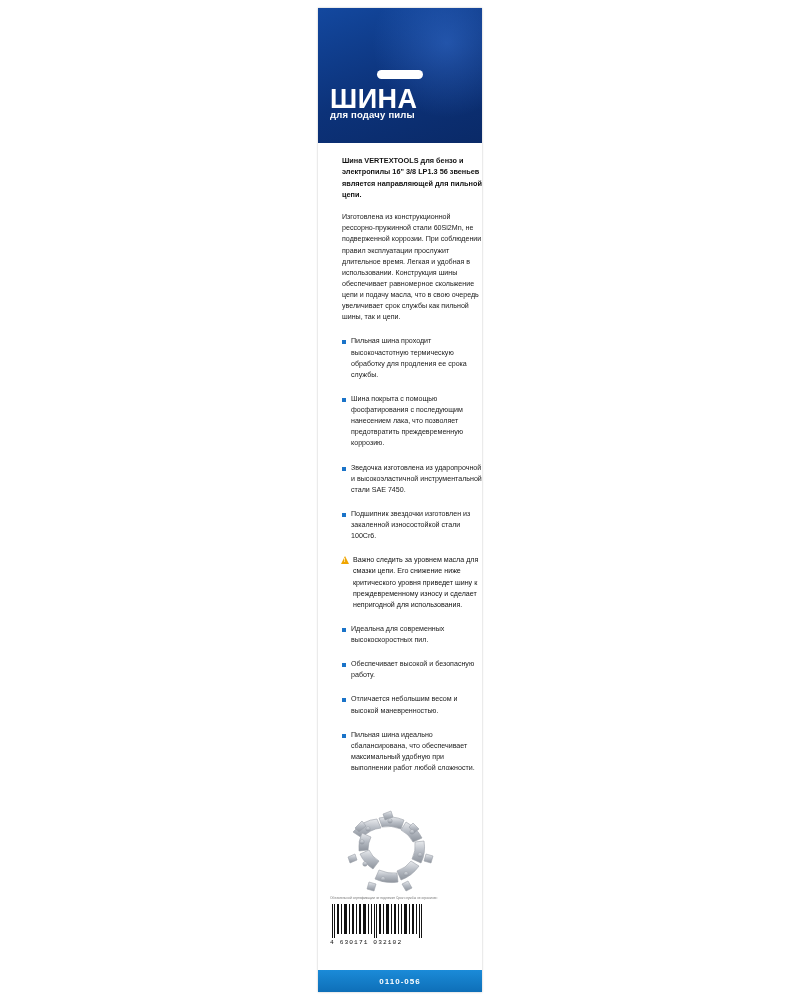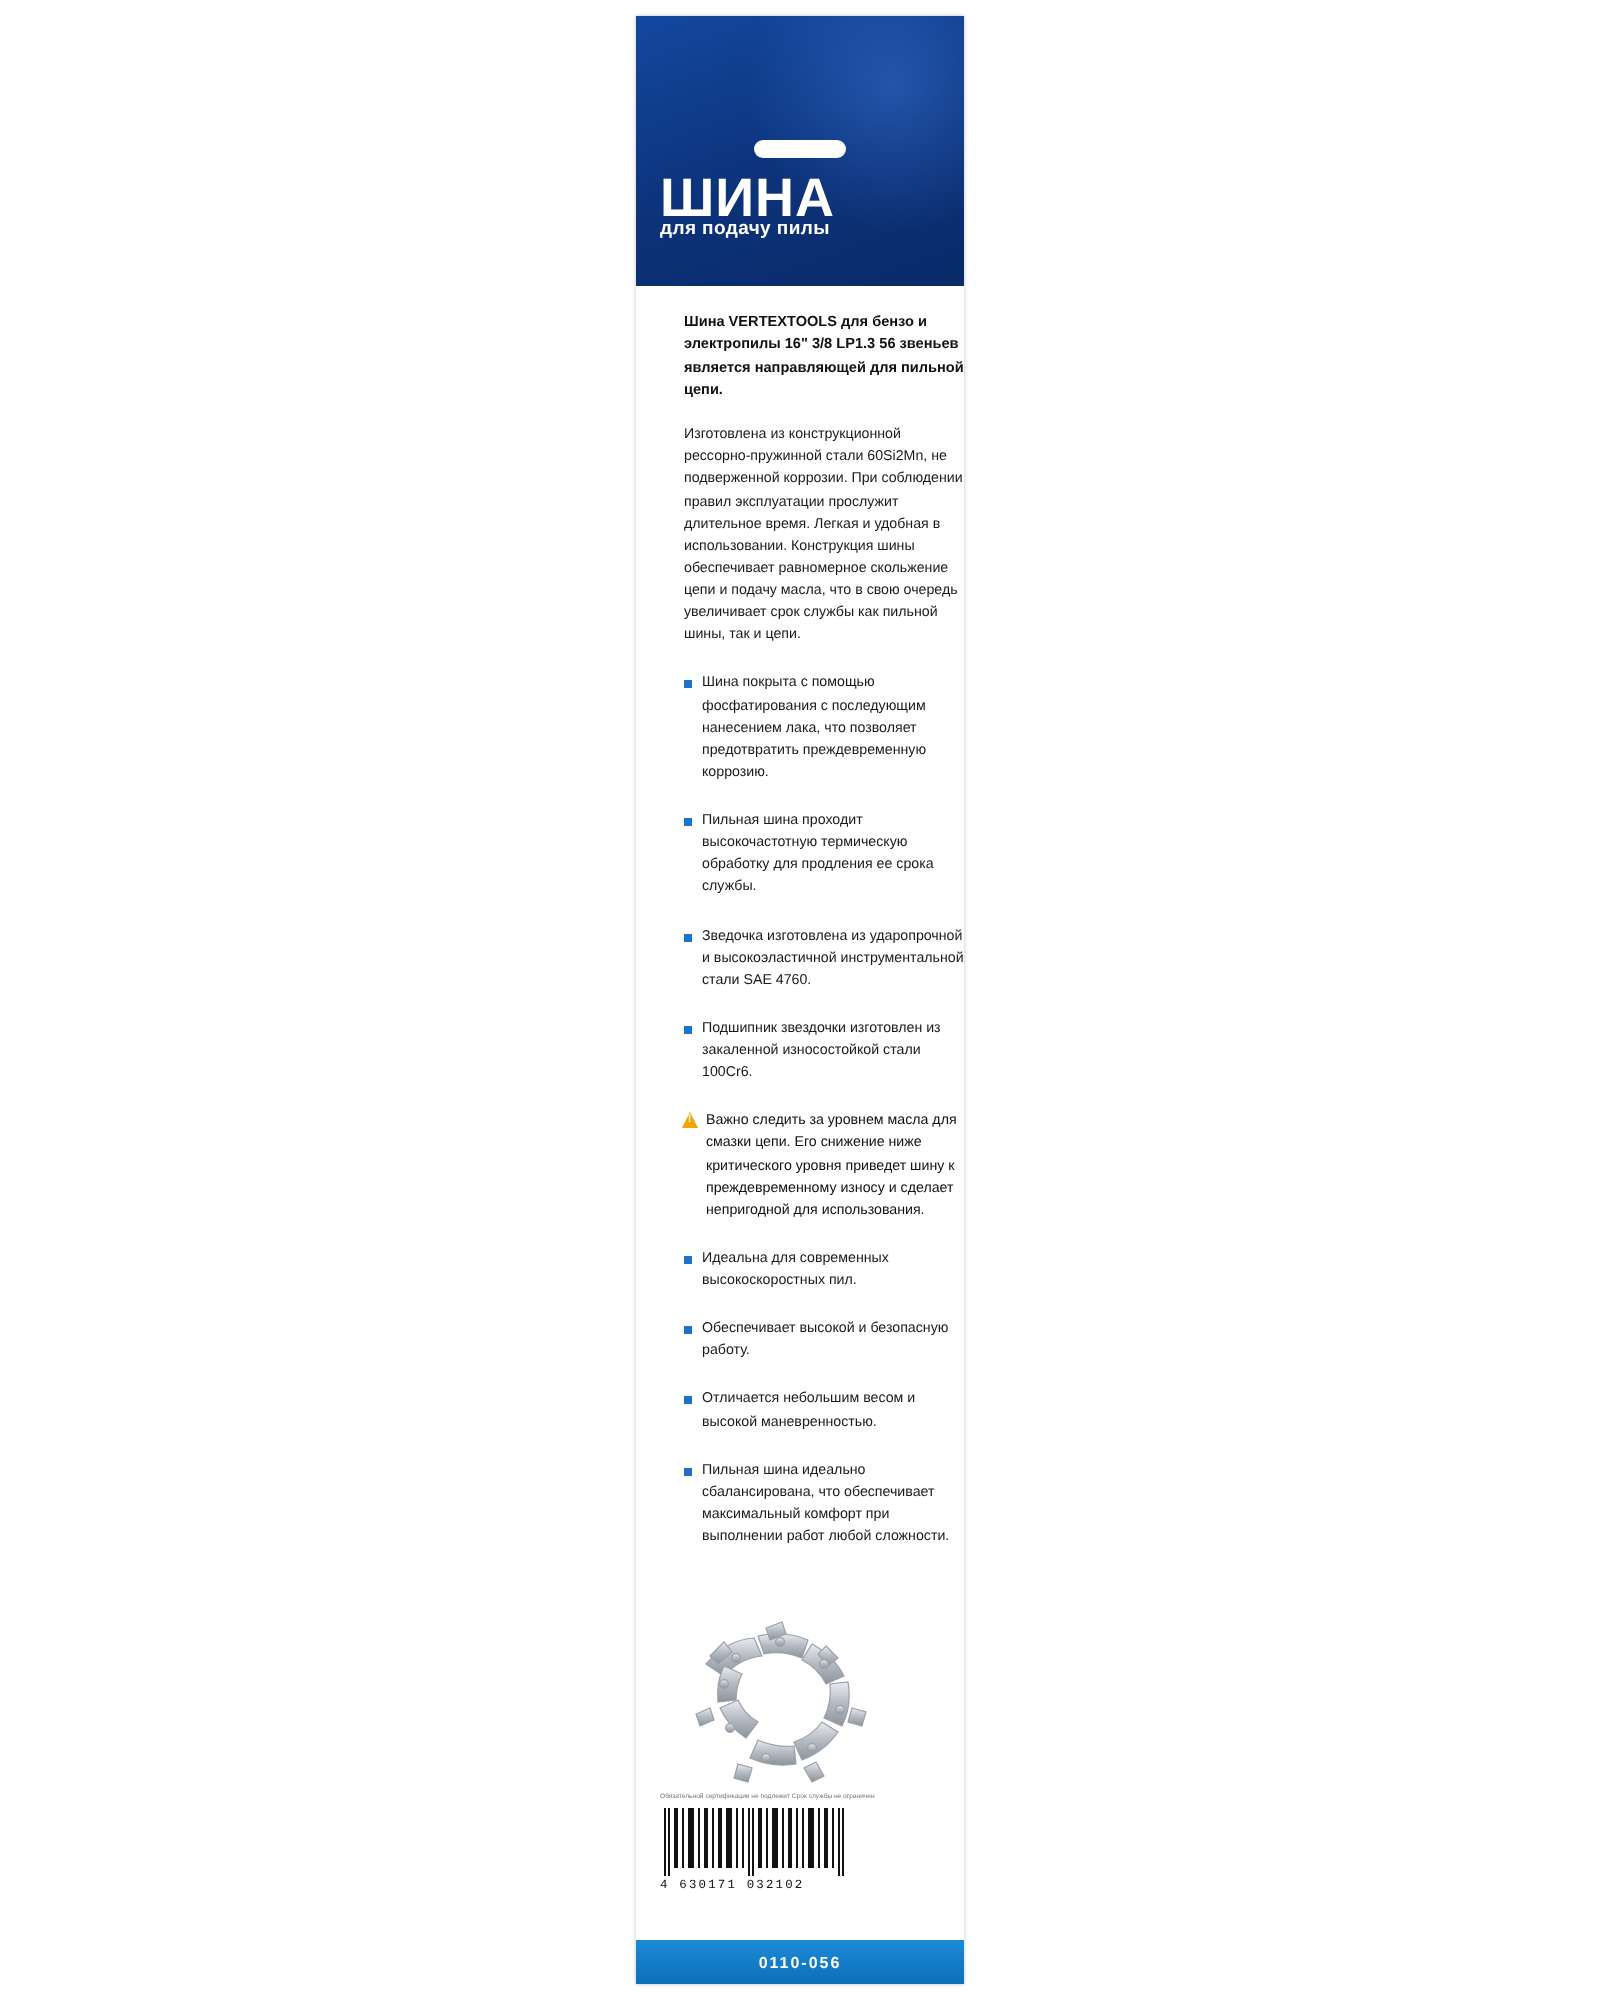--- a/index.html
+++ b/index.html
@@ -208,31 +208,31 @@
     <div class="header-title">ШИНА</div>
     <div class="header-sub">для подачу пилы</div>
   </div>
 
   <div class="content">
 
     <p class="lead">Шина VERTEXTOOLS для бензо и электропилы 16" 3/8 LP1.3 56 звеньев  является направляющей для пильной цепи.</p>
 
     <p class="para">Изготовлена из конструкционной рессорно-пружинной стали 60Si2Mn, не подверженной коррозии. При соблюдении правил эксплуатации прослужит длительное время. Легкая и удобная в использовании. Конструкция шины обеспечивает равномерное скольжение цепи и подачу масла, что в свою очередь увеличивает срок службы как пильной шины, так и цепи.</p>
 
+    <p class="bullet">Пильная шина проходит высокочастотную термическую обработку для продления ее срока службы.</p>
     <p class="bullet">Шина покрыта с помощью фосфатирования с последующим нанесением лака, что позволяет предотвратить преждевременную коррозию.</p>
-    <p class="bullet">Пильная шина проходит высокочастотную термическую обработку для продления ее срока службы.</p>
-    <p class="bullet">Зведочка изготовлена из ударопрочной и высокоэластичной инструментальной стали SAE 4760.</p>
+    <p class="bullet">Зведочка изготовлена из ударопрочной и высокоэластичной инструментальной стали SAE 7450.</p>
     <p class="bullet">Подшипник звездочки изготовлен из закаленной износостойкой стали 100Cr6.</p>
 
     <p class="warn"><span class="tri"></span><span>Важно следить за уровнем масла для смазки цепи. Его снижение ниже критического уровня приведет шину к преждевременному износу и сделает непригодной для использования.</span></p>
 
     <p class="bullet">Идеальна для современных высокоскоростных пил.</p>
     <p class="bullet">Обеспечивает высокой и безопасную работу.</p>
     <p class="bullet">Отличается небольшим весом и высокой маневренностью.</p>
-    <p class="bullet">Пильная шина идеально сбалансирована, что обеспечивает максимальный комфорт при выполнении работ любой сложности.</p>
+    <p class="bullet">Пильная шина идеально сбалансирована, что обеспечивает максимальный удобную при выполнении работ любой сложности.</p>
   </div>
 
   <div class="chain-area">
     <svg class="chain-svg" width="130" height="110" viewBox="0 0 130 110" aria-hidden="true">
       <defs>
         <linearGradient id="mt" x1="0" y1="0" x2="0" y2="1">
           <stop offset="0%" stop-color="#e9ebee"></stop>
           <stop offset="45%" stop-color="#b9bec6"></stop>
           <stop offset="100%" stop-color="#8d939c"></stop>
         </linearGradient>

